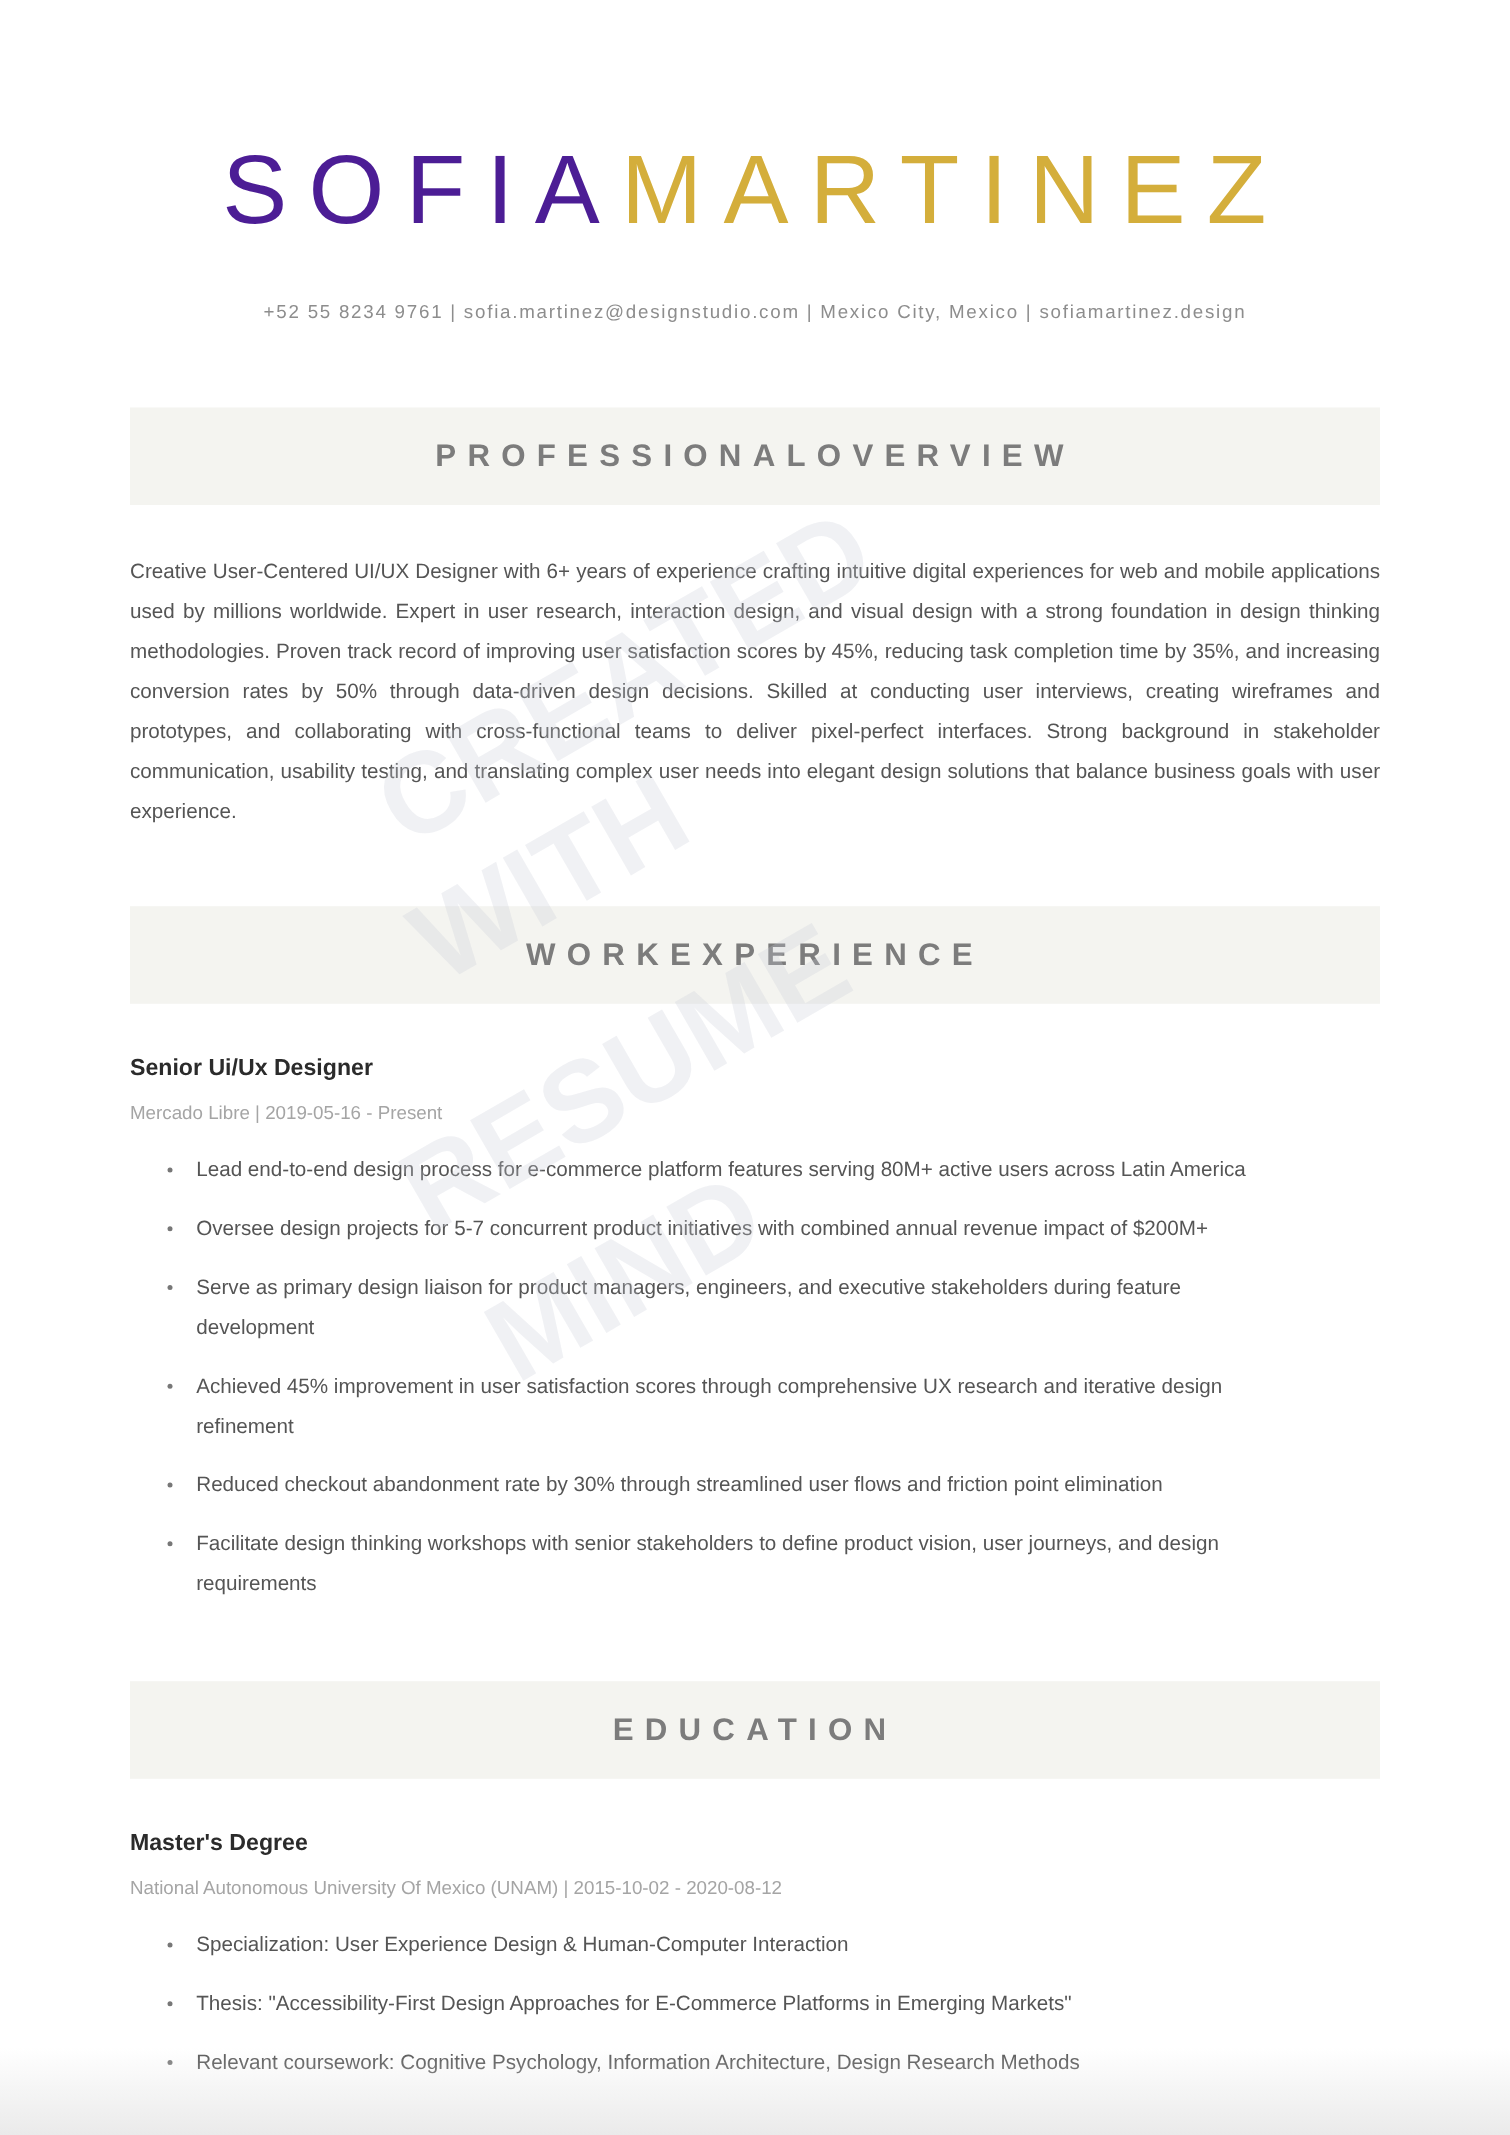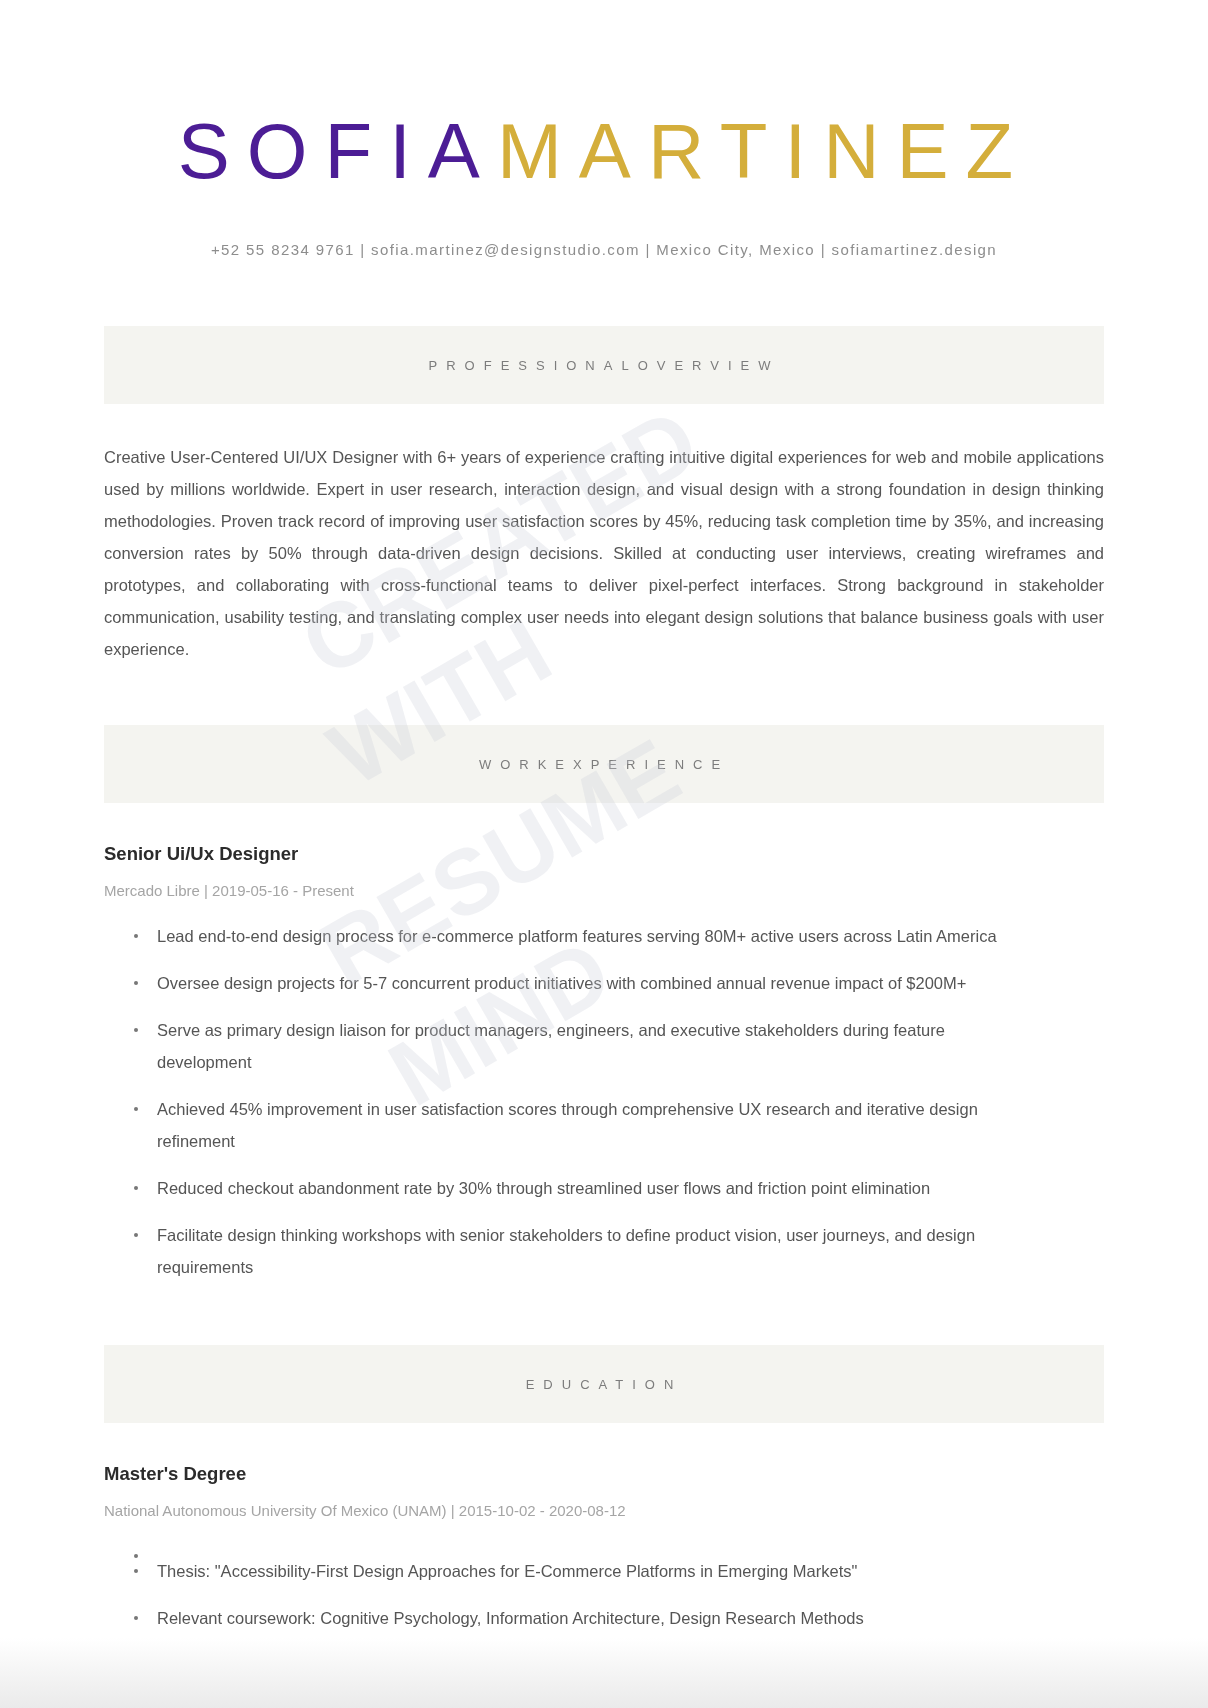--- a/index.html
+++ b/index.html
@@ -22,21 +22,21 @@
     .name-last { color: #d4ae3b; }
     .contact {
       position: absolute; top: 241px; left: 0; width: 1208px;
       text-align: center; font-size: 15px; letter-spacing: 1.4px; color: #8d8d8d;
     }
     .band {
       position: absolute; left: 104px; width: 1000px; height: 78px;
       background: #f4f4f0; display: flex; align-items: center; justify-content: center;
     }
     .band span {
-      font-size: 13px; letter-spacing: 9px; color: #7c7c7c; text-transform: uppercase;
+      font-size: 25px; letter-spacing: 9px; color: #7c7c7c; text-transform: uppercase; font-weight: bold;
     }
     .overview-text {
       position: absolute; top: 441px; left: 104px; width: 1000px;
       font-size: 16.5px; line-height: 32px; text-align: justify; color: #555555;
     }
     .entry-title {
       position: absolute; left: 104px; font-size: 18.5px; font-weight: 700; color: #2b2b2b;
     }
     .entry-sub {
       position: absolute; left: 104px; font-size: 15px; color: #a5a5a5;
@@ -96,21 +96,21 @@
     <li><span class="dot"></span><span>Reduced checkout abandonment rate by 30% through streamlined user flows and friction point elimination</span></li>
     <li style="padding-right:100px;"><span class="dot"></span><span>Facilitate design thinking workshops with senior stakeholders to define product vision, user journeys, and design requirements</span></li>
   </ul>
 
   <div class="band" style="top:1345px;">
     <span>EDUCATION</span>
   </div>
   <div class="entry-title" style="top:1463px;">Master's Degree</div>
   <div class="entry-sub" style="top:1502px;">National Autonomous University Of Mexico (UNAM) | 2015-10-02 - 2020-08-12</div>
   <ul class="bullets" style="top:1540px;">
-    <li><span class="dot"></span></li>
+    <li><span class="dot"></span><span>Specialization: User Experience Design &amp; Human-Computer Interaction</span></li>
     <li><span class="dot"></span><span>Thesis: "Accessibility-First Design Approaches for E-Commerce Platforms in Emerging Markets"</span></li>
     <li><span class="dot"></span><span>Relevant coursework: Cognitive Psychology, Information Architecture, Design Research Methods</span></li>
   </ul>
 
   <div class="watermark">
     <div style="top:40px;">CREATED</div>
     <div style="top:200px;left:-60px;">WITH</div>
     <div style="top:360px;">RESUME</div>
     <div style="top:520px;">MIND</div>
   </div>

